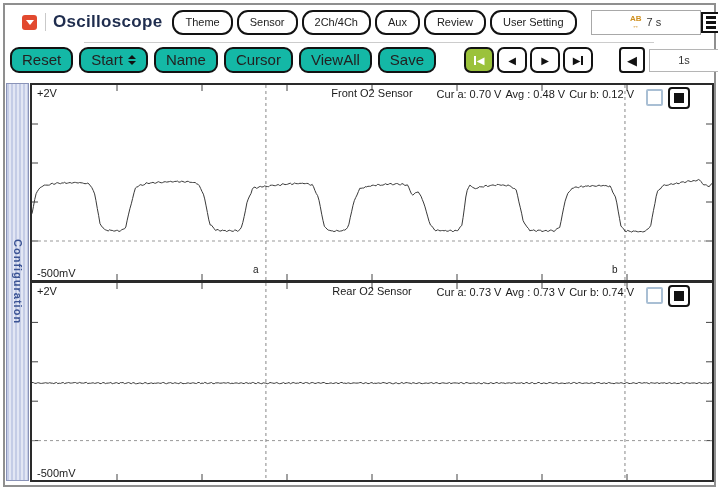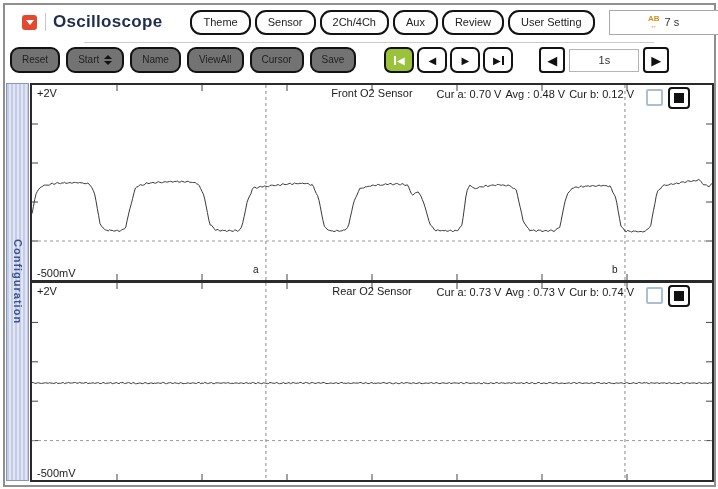--- a/index.html
+++ b/index.html
@@ -3,38 +3,38 @@
 <meta charset="utf-8">
 <style>
   html,body{margin:0;padding:0;background:#fff;width:718px;height:489px;
     font-family:"Liberation Sans",sans-serif;overflow:hidden;position:relative;}
   .frame{position:absolute;left:3px;top:3px;width:709px;height:480px;border:2px solid #8f8f8f;background:#fff;}
   
   .titlebar{position:absolute;left:22px;top:9px;width:688px;height:26px;display:flex;align-items:center;}
   .app-icon{width:15px;height:15px;background:#e2492f;border-radius:3px;display:flex;align-items:center;justify-content:center;flex:0 0 auto;}
   .app-icon .tri{width:0;height:0;border-left:4px solid transparent;border-right:4px solid transparent;border-top:5px solid #fff;margin-top:1px;}
   .tdivider{width:1px;height:18px;background:#c9c9c9;margin:0 7px 0 8px;flex:0 0 auto;}
-  .app-title{font-size:17px;font-weight:bold;color:#1f2d4e;letter-spacing:.3px;margin-right:28px;flex:0 0 auto;}
+  .app-title{font-size:17px;font-weight:bold;color:#1f2d4e;letter-spacing:.3px;margin-right:10px;flex:0 0 auto;}
   .pill{border:2px solid #121212;border-radius:11px;background:#fff;height:21px;line-height:21px;
     padding:0 11px;font-size:11px;color:#222;white-space:nowrap;flex:0 0 auto;}
   .titlebar .pill{margin-right:4px;}
   .timerbox{border:1px solid #a8a8a8;background:#fff;height:23px;width:108px;margin-left:10px;
     display:flex;align-items:center;justify-content:center;gap:5px;flex:0 0 auto;}
   .ab-ic{display:flex;flex-direction:column;align-items:center;line-height:1;}
   .ab-ic .ab{font-size:8px;font-weight:bold;color:#cf9020;letter-spacing:0;}
   .ab-ic .arr{font-size:7px;color:#cf9020;margin-top:-1px;}
   .timer-val{font-size:11px;color:#333;}
   .menu-ic{margin-left:auto;width:16px;height:17px;border:2px solid #111;background:#fff;
     display:flex;flex-direction:column;justify-content:center;gap:2px;align-items:center;flex:0 0 auto;}
   .menu-ic i{display:block;width:10px;height:3px;background:#111;}
   .tb-sep{position:absolute;left:84px;top:42px;width:570px;height:1px;background:#cccccc;}
   
   .toolbar2{position:absolute;left:10px;top:47px;width:700px;height:26px;display:flex;align-items:center;}
-  .btn2{border:2px solid #121212;border-radius:9px;background:#737373;height:22px;line-height:22px;
-    padding:0 10px;font-size:10px;color:#222;white-space:nowrap;margin-right:6px;
+  .btn2{border:2px solid #121212;border-radius:9px;background:#14b8a6;height:22px;line-height:22px;
+    padding:0 10px;font-size:15px;color:#222;white-space:nowrap;margin-right:6px;
     display:flex;align-items:center;gap:5px;flex:0 0 auto;}
   .spin{display:flex;flex-direction:column;gap:2px;}
   .spin i{display:block;width:0;height:0;border-left:4px solid transparent;border-right:4px solid transparent;}
   .spin .up{border-bottom:4px solid #111;}
   .spin .dn{border-top:4px solid #111;}
   .pbgroup{display:flex;gap:3px;margin-left:22px;flex:0 0 auto;}
   .pbtn{width:26px;height:22px;border:2px solid #121212;border-radius:7px;background:#fff;
     display:flex;align-items:center;justify-content:center;font-size:10px;color:#111;gap:1px;}
   .pbtn.green{background:#9bc23b;color:#fff;}
   .pbtn .bar{display:inline-block;width:2px;height:9px;background:currentColor;}
@@ -100,22 +100,22 @@
 <div class="toolbar2">
   <div class="btn2">Reset</div>
   <div class="btn2">
     <span>Start</span>
     <span class="spin">
         <i class="up"></i>
         <i class="dn"></i>
       </span>
   </div>
   <div class="btn2">Name</div>
+  <div class="btn2">Cursor</div>
   <div class="btn2">ViewAll</div>
-  <div class="btn2">Cursor</div>
   <div class="btn2">Save</div>
   <div class="pbgroup">
     <div class="pbtn green">
         <span class="bar"></span>
         <span>◀</span>
       </div>
     <div class="pbtn">
         <span>◀</span>
       </div>
     <div class="pbtn">

